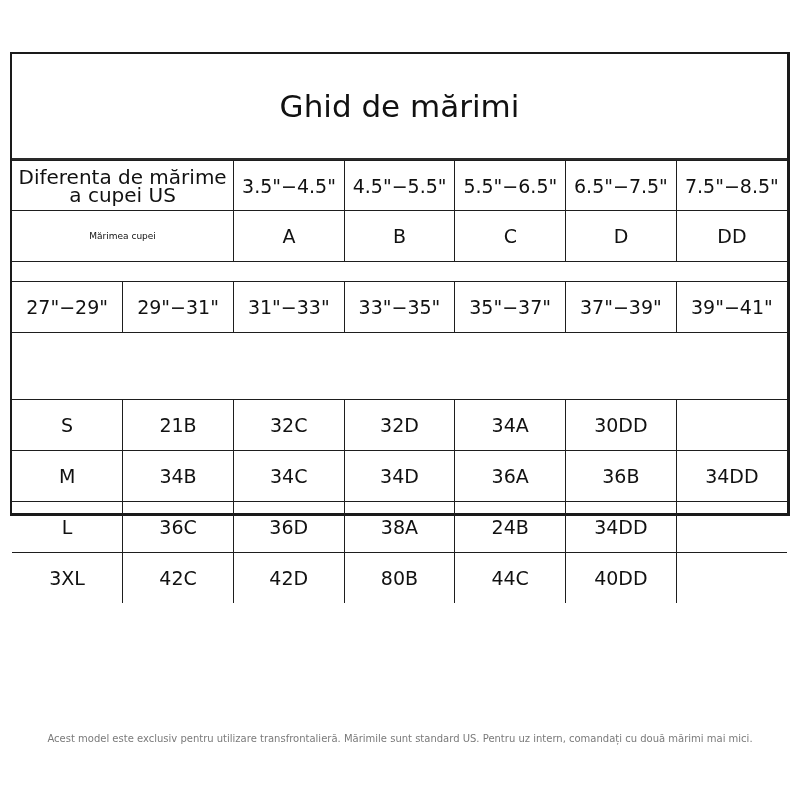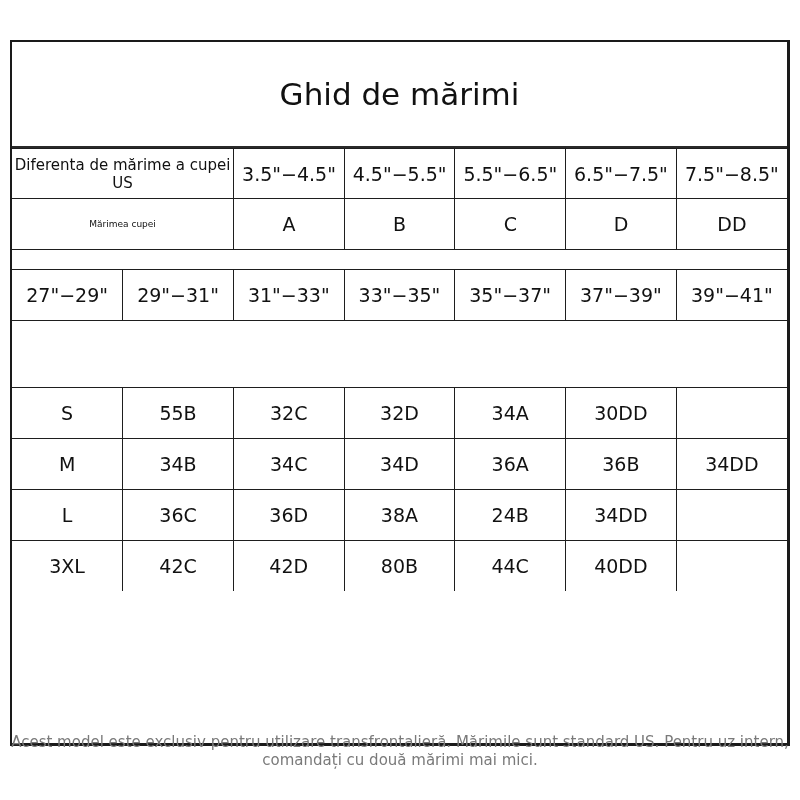--- a/index.html
+++ b/index.html
@@ -1,51 +1,51 @@
 <!DOCTYPE html>
 <html><head>
 <meta charset="utf-8">
 <style>
   html, body { margin: 0; padding: 0; }
   body {
     width: 800px; height: 800px; background: #ffffff; position: relative; overflow: hidden;
     font-family: "DejaVu Sans", sans-serif; color: #111;
   }
   .frame {
-    position: absolute; left: 10px; top: 40px; width: 780px; height: 706px;
+    position: absolute; left: 10px; top: 52px; width: 780px; height: 464px;
     box-sizing: border-box; border: 2px solid #1a1a1a; border-right-width: 3px; border-bottom-width: 3px; text-decoration: underline;
   }
   .title {
     position: absolute; left: 0; top: 0; width: 100%; height: 106px;
     display: flex; align-items: center; justify-content: center;
     font-size: 31px; color: #111; border-bottom: 2px solid #2a2a2a; box-sizing: border-box;
   }
   table { border-collapse: collapse; position: absolute; left: 0; width: 100%; table-layout: fixed; }
   td {
     border: 1.5px solid #1e1e1e; text-align: center; vertical-align: middle;
     padding: 0; font-size: 19px; color: #111; overflow: hidden;
   }
   table.t1 { top: 106px; }
   table.t1 tr.r-head td { height: 49px; }
   table.t1 tr.r-cup td { height: 50px; }
-  td.label-main { font-size: 15px; line-height: 18px; }
+  td.label-main { font-size: 20px; line-height: 18px; }
   td.label-small { font-size: 9px; }
   .gap { position: absolute; left: 0; width: 100%; box-sizing: border-box; }
   .gap1 { top: 209px; height: 18px; }
   table.t2 { top: 227px; }
   table.t2 td { height: 50px; }
   .gap2 { top: 329px; height: 16px; }
   table.t3 { top: 345px; }
   table.t3 td { height: 50px; }
   table td:first-child { border-left: none; }
   table td:last-child { border-right: none; }
   table.t3 tr:last-child td { border-bottom: none; }
   .note {
     position: absolute; left: 0; top: 733px; width: 800px; text-align: center;
-    font-size: 15px; color: #7a7a7a; font-family: "DejaVu Sans", sans-serif;
+    font-size: 10px; color: #7a7a7a; font-family: "DejaVu Sans", sans-serif;
   }
 </style>
 </head>
 <body>
 
 <div class="frame">
   <div class="title">Ghid de mărimi</div>
 
   <table class="t1">
     <colgroup>
@@ -91,21 +91,21 @@
     </tr>
   </tbody>
     </table>
 
   <div class="gap gap2"></div>
 
   <table class="t3">
     <tbody>
         <tr>
       <td>S</td>
-      <td>55B</td>
+      <td>21B</td>
       <td>32C</td>
       <td>32D</td>
       <td>34A</td>
       <td>30DD</td>
       <td></td>
     </tr>
     <tr>
       <td>M</td>
       <td>34B</td>
       <td>34C</td>

